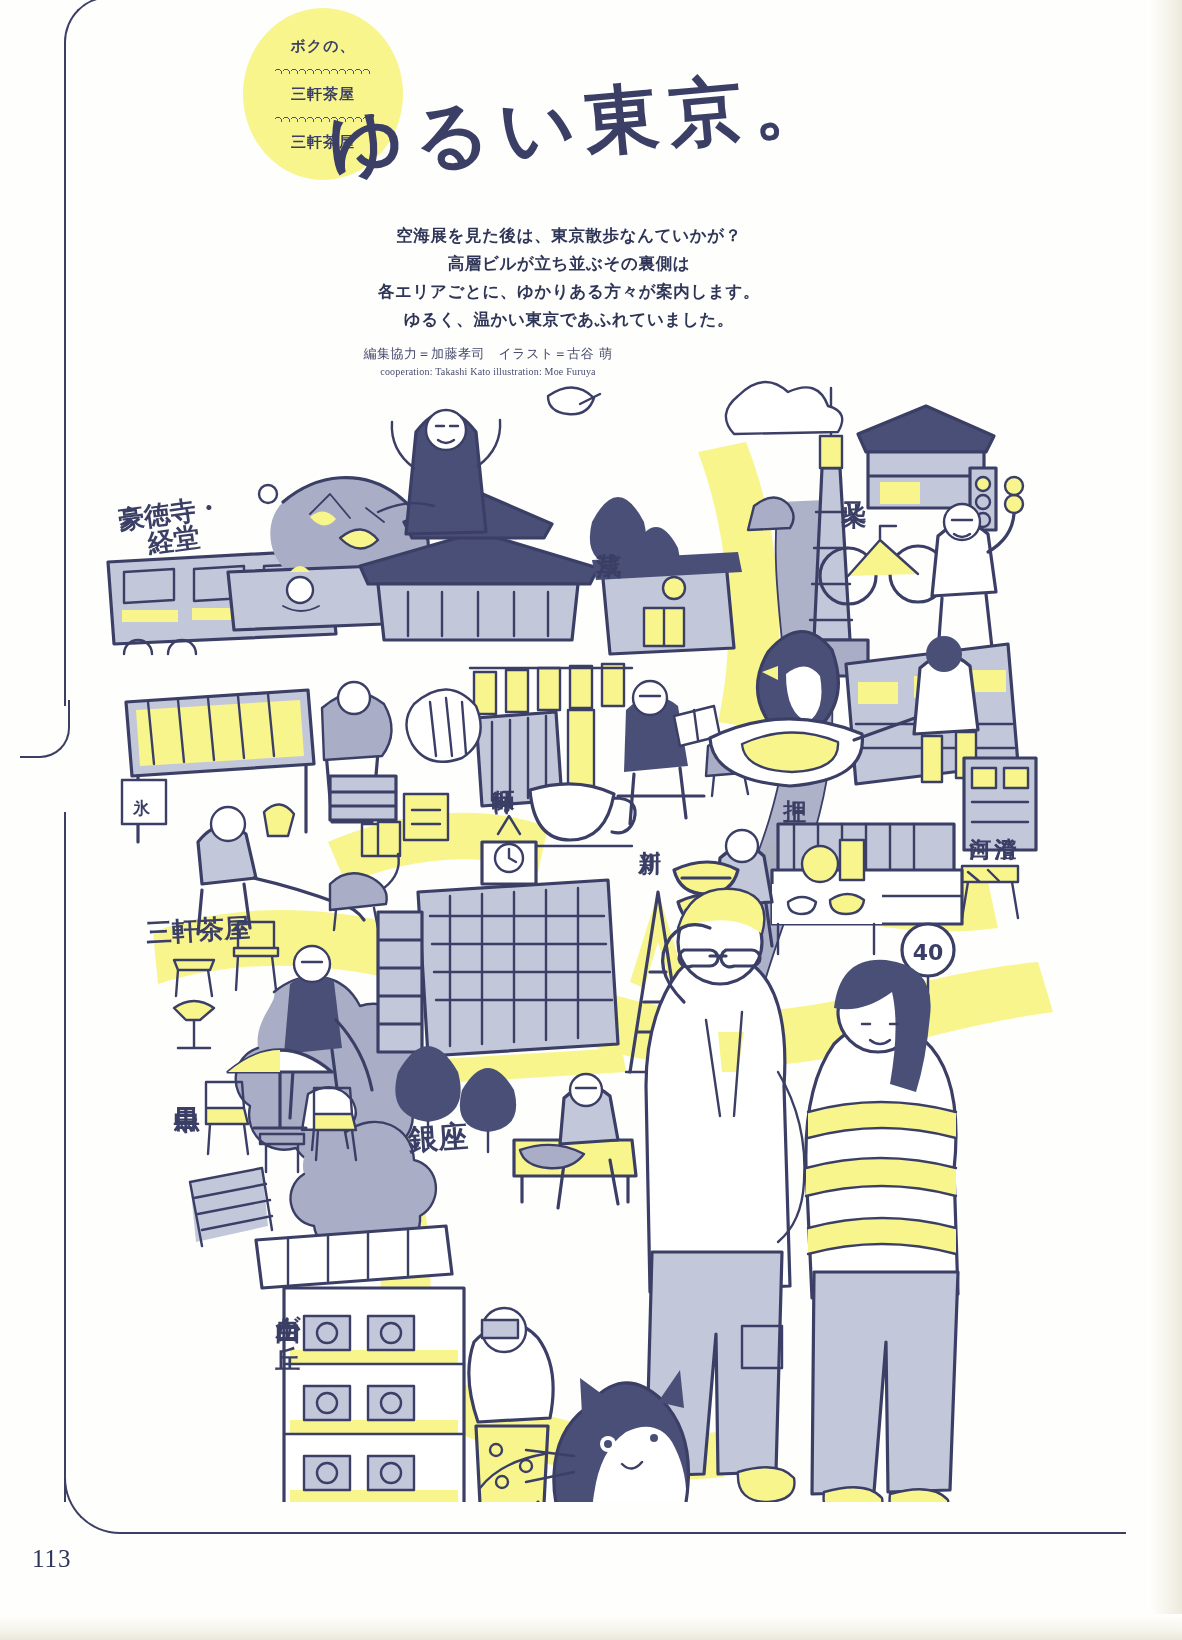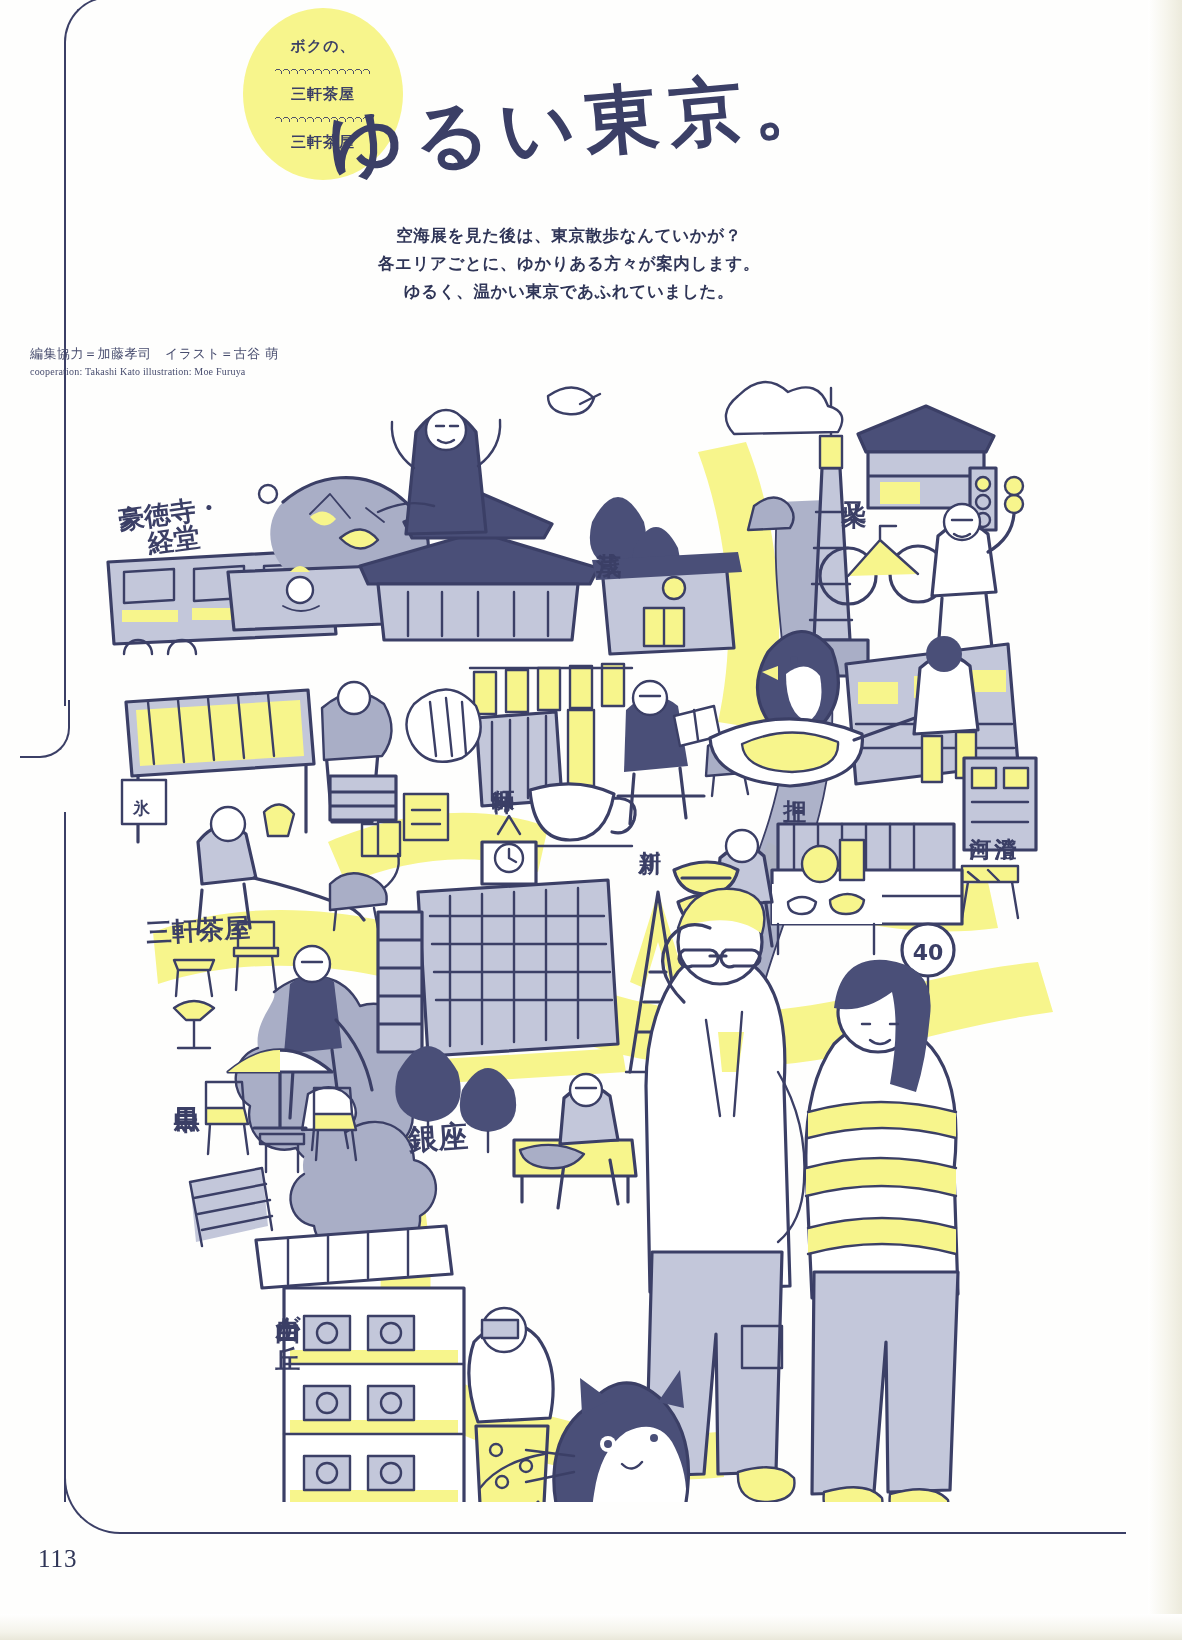--- a/index.html
+++ b/index.html
@@ -89,21 +89,21 @@
     font-family:"DejaVu Sans", sans-serif;
     font-weight:bold;
     font-size:16.5px;
     line-height:28px;
     letter-spacing:.6px;
     padding-left:30px;
     box-sizing:border-box;
   }
   #credits{
     position:absolute;left:0;top:345px;width:946px;
-    padding-left:30px;box-sizing:border-box;
+    text-align:center;padding-left:30px;box-sizing:border-box;
     color:#474c6e;
   }
   #credits .jp{
     font-family:"DejaVu Sans", sans-serif;font-size:13px;letter-spacing:.5px;
   }
   #credits .en{
     font-family:"Liberation Serif", serif;font-size:10px;margin-top:3px;letter-spacing:.2px;
   }
 
   
@@ -118,21 +118,21 @@
     color:#3b3f66;
     font-family:"DejaVu Sans", sans-serif;
     font-weight:bold;
     line-height:1.05;
     white-space:pre;
   }
   .vert{writing-mode:vertical-rl;text-orientation:upright;}
 
   
   #pageno{
-    position:absolute;left:38px;top:1545px;
+    position:absolute;left:32px;top:1545px;
     font-family:"Liberation Serif", serif;
     font-size:25px;color:#2f3557;letter-spacing:1px;
   }
 </style>
 </head>
 <body>
 
 <div id="page">
 
   <div class="edge-right"></div>
@@ -149,20 +149,21 @@
     <div class="wave"></div>
     <div class="bline">三軒茶屋</div>
     <div class="wave"></div>
     <div class="bline">三軒茶屋</div>
   </div>
 
   <div id="title">ゆるい東京。</div>
 
   <div id="intro">
     <div>空海展を見た後は、東京散歩なんていかが？</div>
+    <div>高層ビルが立ち並ぶその裏側は</div>
     <div>各エリアごとに、ゆかりある方々が案内します。</div>
     <div>ゆるく、温かい東京であふれていました。</div>
   </div>
 
   <div id="credits">
     <div class="jp">編集協力＝加藤孝司　イラスト＝古谷 萌</div>
     <div class="en">cooperation: Takashi Kato    illustration: Moe Furuya</div>
   </div>
 
   <div id="illus">

